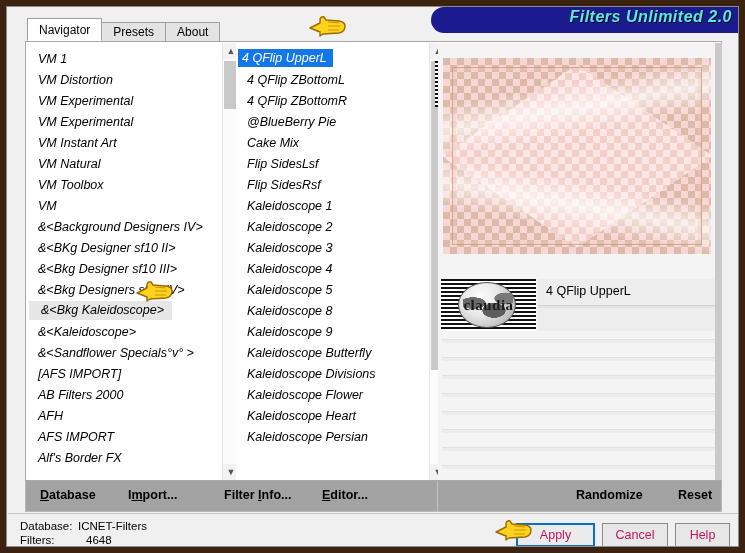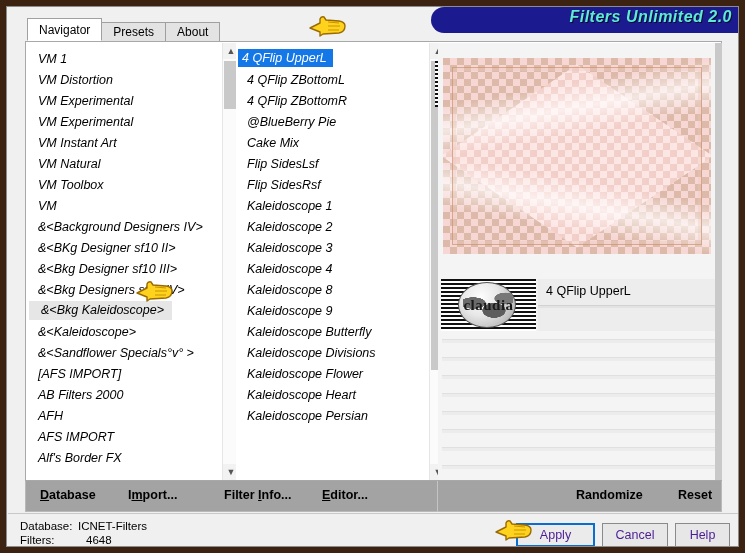--- a/index.html
+++ b/index.html
@@ -318,21 +318,21 @@
     color: #000;
     white-space: nowrap;
   }
   .btn {
     position: absolute;
     top: 9px;
     height: 24px;
     background: #e7e7e7;
     border: 1px solid #8a8a8a;
     font-size: 12.5px;
-    color: #4c1d95;
+    color: #be185d;
     text-align: center;
     line-height: 22px;
     cursor: default;
   }
   #btnApply {
     left: 508px; width: 79px;
     border: 2px solid #0a6ed1;
     background: #ebebeb;
     line-height: 20px;
   }
@@ -460,20 +460,23 @@
               <div class="li">Kaleidoscope 1</div>
             </div>
             <div class="li-wrap">
               <div class="li">Kaleidoscope 2</div>
             </div>
             <div class="li-wrap">
               <div class="li">Kaleidoscope 3</div>
             </div>
             <div class="li-wrap">
               <div class="li">Kaleidoscope 4</div>
+            </div>
+            <div class="li-wrap">
+              <div class="li">Kaleidoscope 5</div>
             </div>
             <div class="li-wrap">
               <div class="li">Kaleidoscope 8</div>
             </div>
             <div class="li-wrap">
               <div class="li">Kaleidoscope 9</div>
             </div>
             <div class="li-wrap">
               <div class="li">Kaleidoscope Butterfly</div>
             </div>

